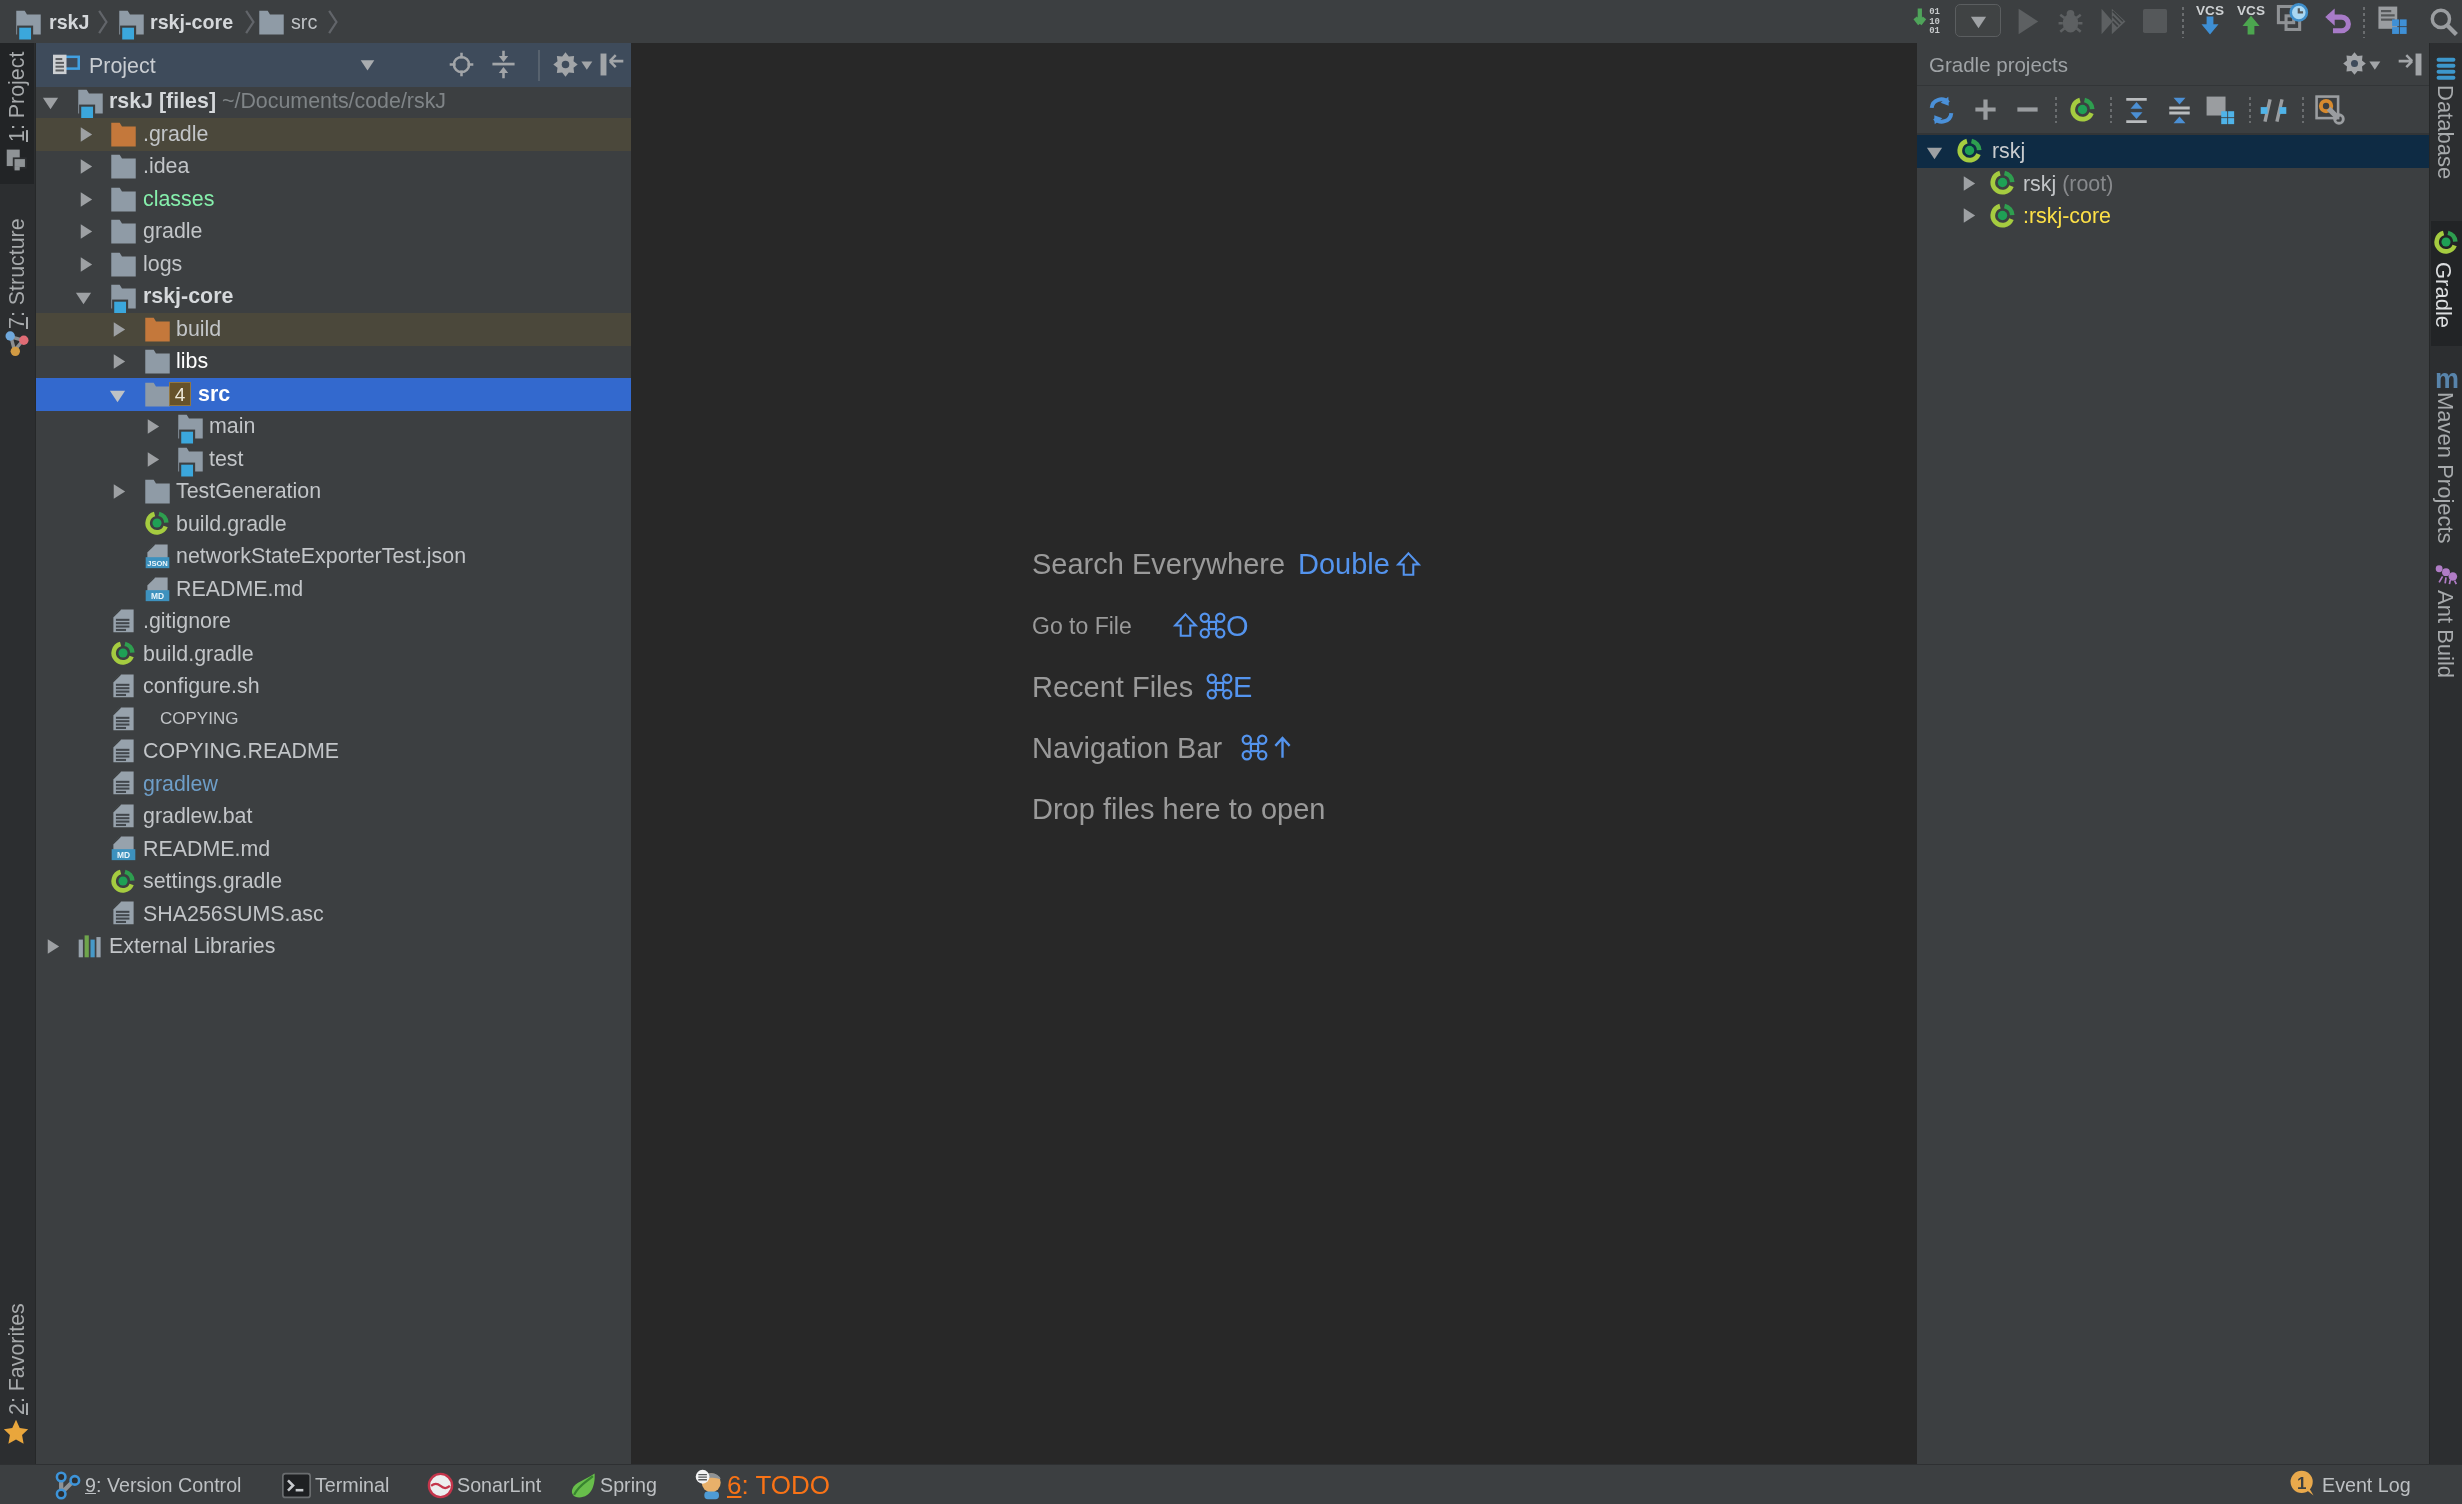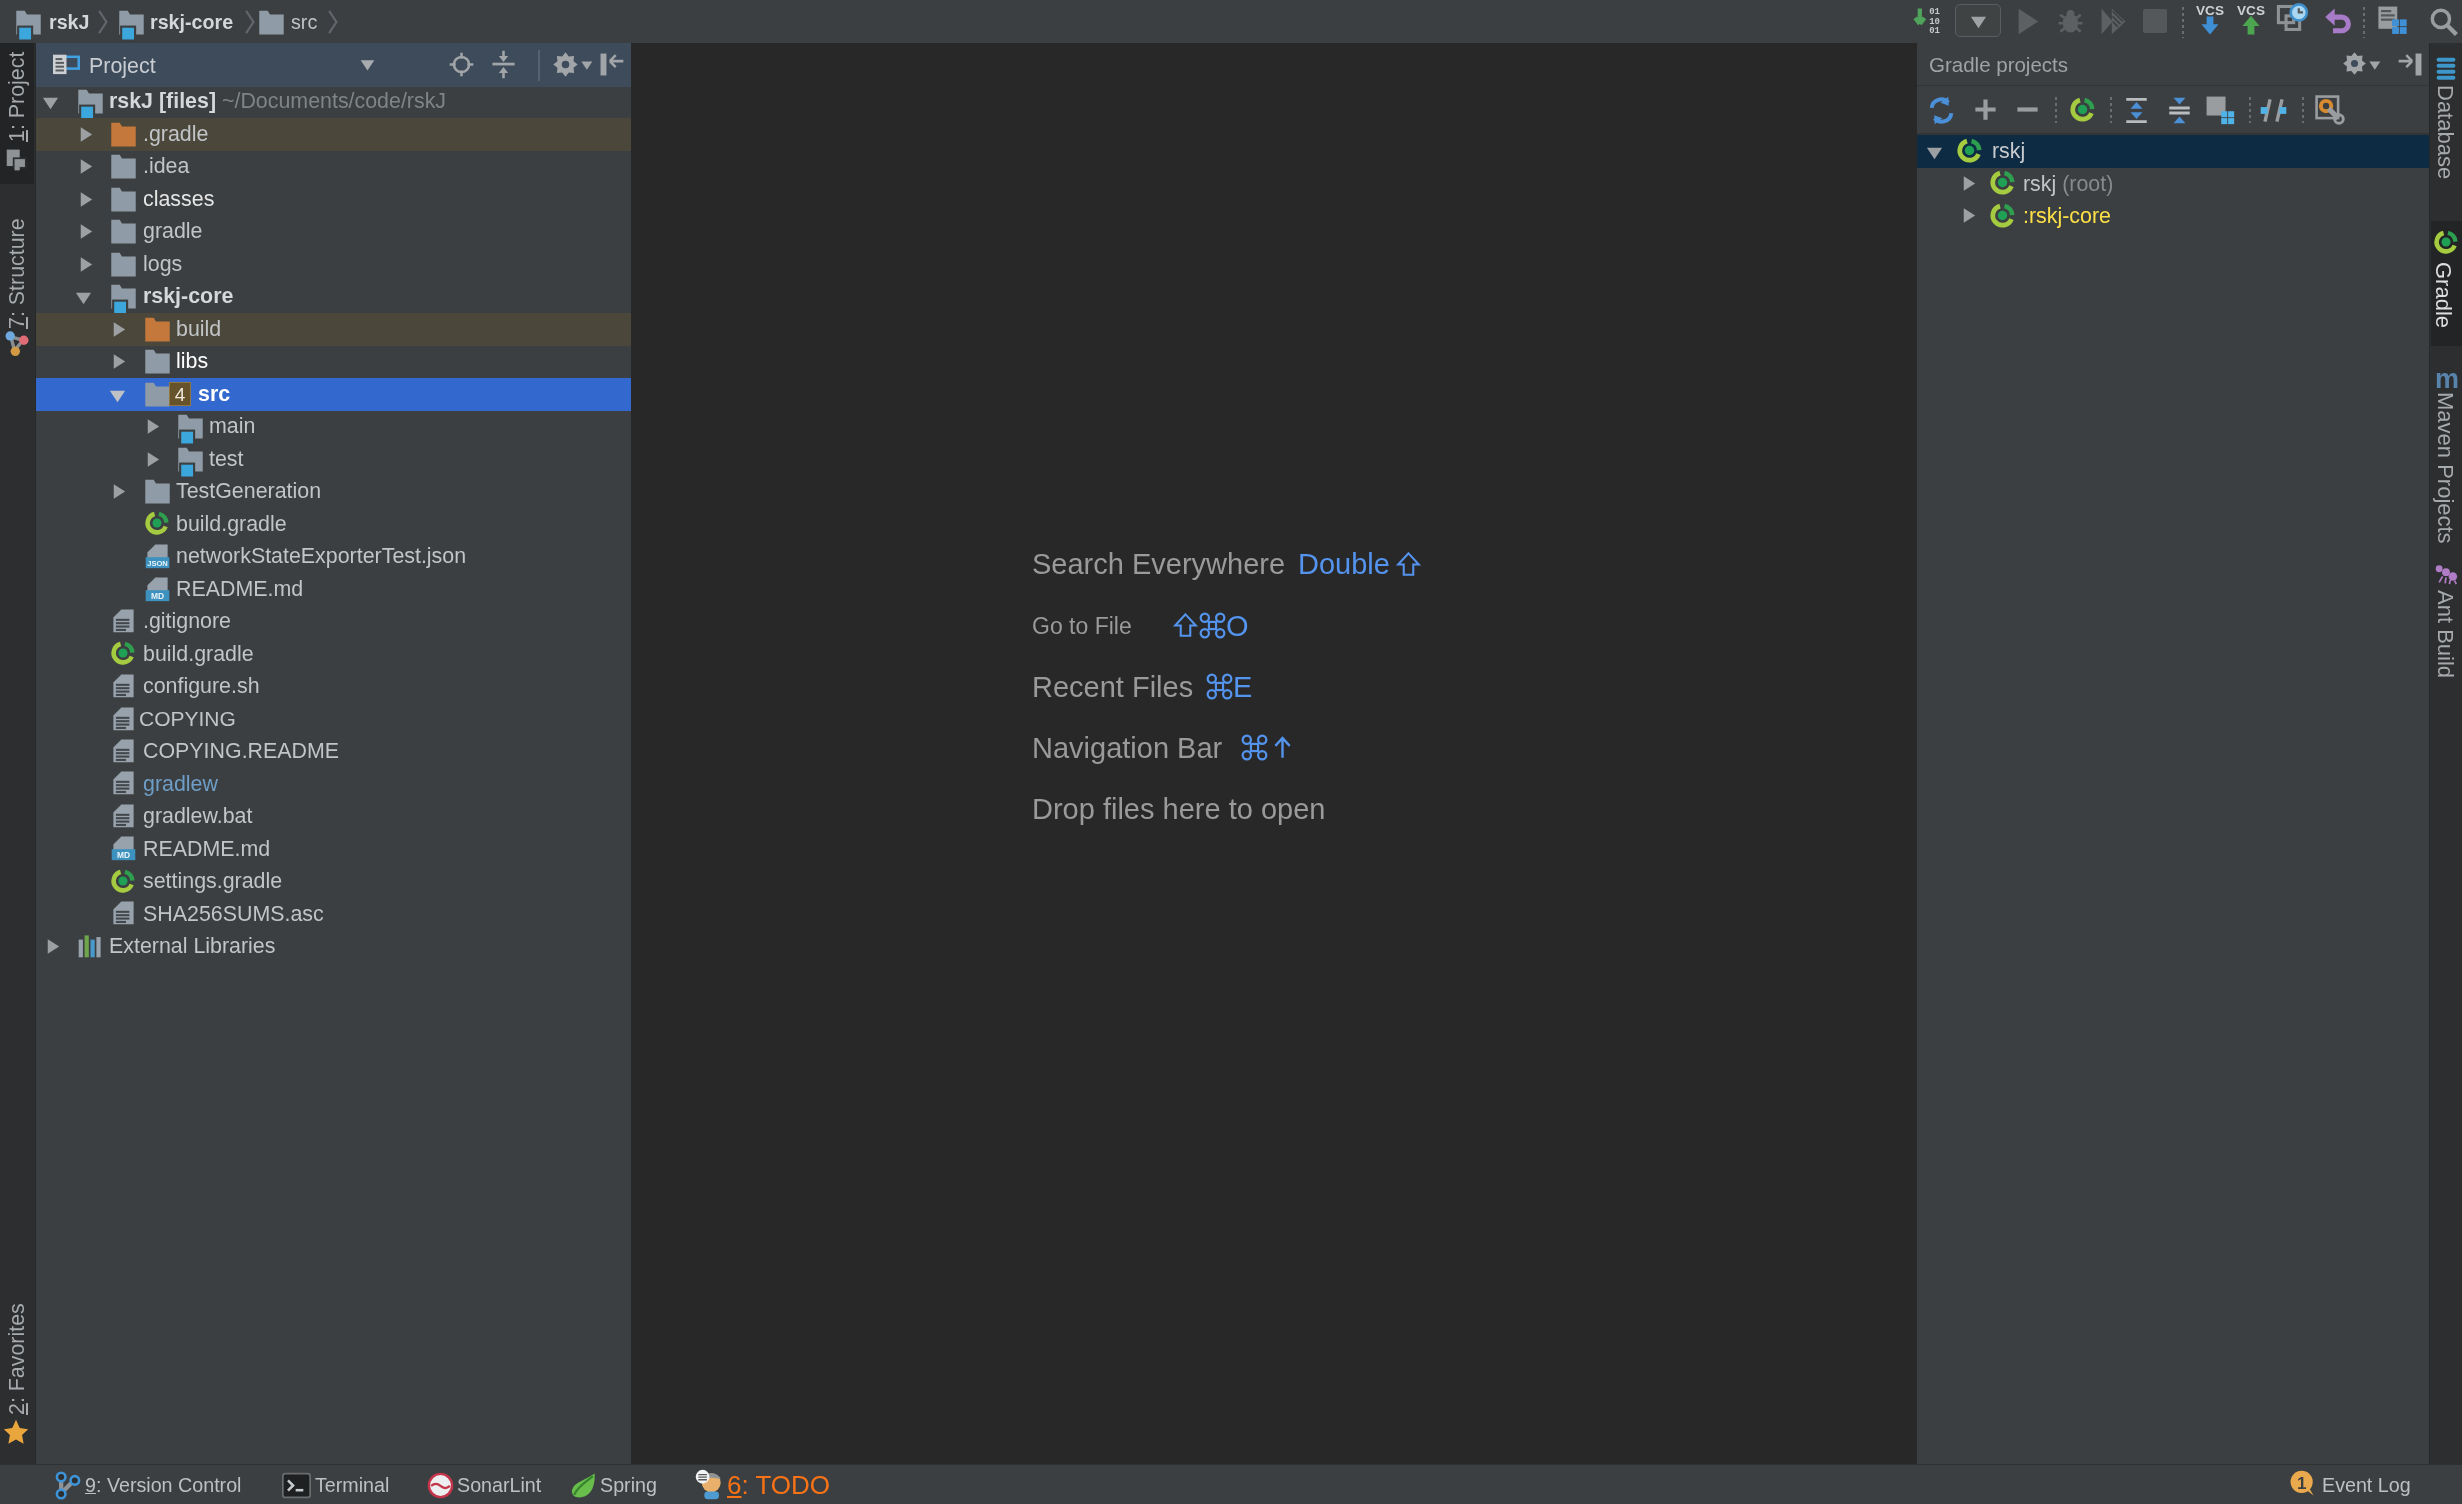--- a/index.html
+++ b/index.html
@@ -169,21 +169,21 @@
 <svg style="position:absolute;left:110px;top:152px" width="27" height="36" viewBox="0 0 32 42">
     <path d="M1.5 31.0 V3.0 H11.5 L14.2 7.5 H30.5 V31.0 Z" fill="#8F9BA6"></path>
   </svg>
 <div class="lbl" style="left:143px;top:150px;font-size:21.4px;line-height:32.5px"><span style="color:#C2C5C8">.idea</span></div>
 <svg style="position:absolute;left:76px;top:190px" width="19" height="19" viewBox="0 0 22 22">
     <path d="M5.5 2.6399999999999997 L18.7 11.0 L5.5 19.36 Z" fill="#9DA0A3"></path>
   </svg>
 <svg style="position:absolute;left:110px;top:185px" width="27" height="36" viewBox="0 0 32 42">
     <path d="M1.5 31.0 V3.0 H11.5 L14.2 7.5 H30.5 V31.0 Z" fill="#8F9BA6"></path>
   </svg>
-<div class="lbl" style="left:143px;top:183px;font-size:21.4px;line-height:32.5px"><span style="color:#e5e5e5">classes</span></div>
+<div class="lbl" style="left:143px;top:183px;font-size:21.4px;line-height:32.5px"><span style="color:#86efac">classes</span></div>
 <svg style="position:absolute;left:76px;top:222px" width="19" height="19" viewBox="0 0 22 22">
     <path d="M5.5 2.6399999999999997 L18.7 11.0 L5.5 19.36 Z" fill="#9DA0A3"></path>
   </svg>
 <svg style="position:absolute;left:110px;top:217px" width="27" height="36" viewBox="0 0 32 42">
     <path d="M1.5 31.0 V3.0 H11.5 L14.2 7.5 H30.5 V31.0 Z" fill="#8F9BA6"></path>
   </svg>
 <div class="lbl" style="left:143px;top:215px;font-size:21.4px;line-height:32.5px"><span style="color:#C2C5C8">gradle</span></div>
 <svg style="position:absolute;left:76px;top:255px" width="19" height="19" viewBox="0 0 22 22">
     <path d="M5.5 2.6399999999999997 L18.7 11.0 L5.5 19.36 Z" fill="#9DA0A3"></path>
   </svg>
@@ -299,21 +299,21 @@
 <div class="lbl" style="left:143px;top:670px;font-size:21.4px;line-height:32.5px"><span style="color:#C2C5C8">configure.sh</span></div>
 <svg style="position:absolute;left:110px;top:705px" width="27" height="27" viewBox="0 0 32 32">
     <path d="M12 3 H28 V30 H4 V11 Z" fill="#97A2AC"></path>
     <path d="M4 10 L11 10 L11 3 Z" fill="#97A2AC"></path>
     <path d="M12.5 2.5 L3.5 11.5" stroke="#3C3F41" stroke-width="2"></path>
     <rect x="7" y="14" width="16" height="2.4" fill="#41464b"></rect>
     <rect x="7" y="18" width="16" height="2.4" fill="#41464b"></rect>
     <rect x="7" y="22" width="16" height="2.4" fill="#41464b"></rect>
     <rect x="7" y="26" width="12" height="2.4" fill="#41464b"></rect>
   </svg>
-<div class="lbl" style="left:139px;top:703px;font-size:21px;line-height:32.5px"><span style="color:#C2C5C8">COPYING</span></div>
+<div class="lbl" style="left:160px;top:703px;font-size:17px;line-height:32.5px"><span style="color:#C2C5C8">COPYING</span></div>
 <svg style="position:absolute;left:110px;top:737px" width="27" height="27" viewBox="0 0 32 32">
     <path d="M12 3 H28 V30 H4 V11 Z" fill="#97A2AC"></path>
     <path d="M4 10 L11 10 L11 3 Z" fill="#97A2AC"></path>
     <path d="M12.5 2.5 L3.5 11.5" stroke="#3C3F41" stroke-width="2"></path>
     <rect x="7" y="14" width="16" height="2.4" fill="#41464b"></rect>
     <rect x="7" y="18" width="16" height="2.4" fill="#41464b"></rect>
     <rect x="7" y="22" width="16" height="2.4" fill="#41464b"></rect>
     <rect x="7" y="26" width="12" height="2.4" fill="#41464b"></rect>
   </svg>
 <div class="lbl" style="left:143px;top:735px;font-size:21.4px;line-height:32.5px"><span style="color:#C2C5C8">COPYING.README</span></div>

